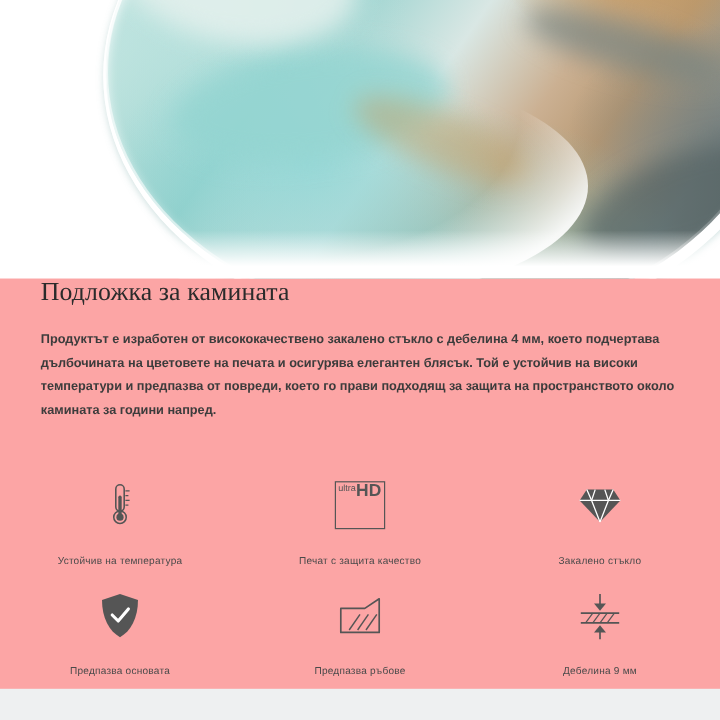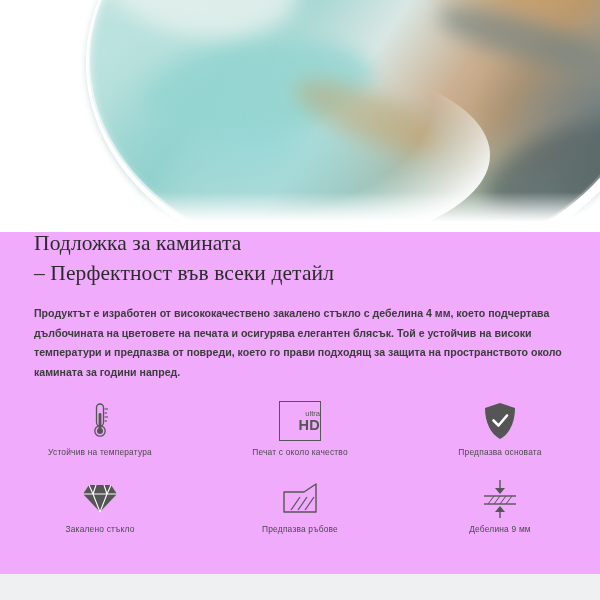--- a/index.html
+++ b/index.html
@@ -10,21 +10,21 @@
     width: 600px;
     height: 600px;
     background: #ffffff;
     font-family: "Liberation Sans", sans-serif;
     overflow: hidden;
   }
   .page {
     position: relative;
     width: 600px;
     height: 600px;
-    background: #f0abfc;
+    background: #fca5a5;
     overflow: hidden;
   }
 
   
   .hero {
     position: absolute;
     left: 0;
     top: 0;
     width: 600px;
     height: 232px;
@@ -137,21 +137,21 @@
     align-items: center;
     justify-content: flex-start;
   }
   .feature .glyph {
     height: 46px;
     display: flex;
     align-items: center;
     justify-content: center;
   }
   .feature .caption {
-    margin-top: 3px;
+    margin-top: 18px;
     font-size: 8.4px;
     color: #4a4a4a;
     text-align: center;
     letter-spacing: 0.2px;
   }
   svg { display: block; }
 
   
   .footer-bar {
     position: absolute;
@@ -177,21 +177,20 @@
       <span class="swirl s7"></span>
     </div>
     <div class="hero-edge"></div>
     <div class="hero-glow"></div>
     <div class="hero-fade-bottom"></div>
   </div>
 
   <div class="content">
     <h1 class="title">
       <span>Подложка за камината</span>
-      <span class="line2">– Перфектност във всеки детайл</span>
     </h1>
     <p class="body-copy">Продуктът е изработен от висококачествено закалено стъкло с дебелина 4 мм, което подчертава дълбочината на цветовете на печата и осигурява елегантен блясък. Той е устойчив на високи температури и предпазва от повреди, което го прави подходящ за защита на пространството около камината за години напред.</p>
   </div>
 
   <div class="features">
 
     <div class="feature">
       <div class="glyph">
         <svg width="22" height="40" viewBox="0 0 22 40">
           <rect x="7.5" y="3" width="7" height="22" rx="3.5" fill="none" stroke="#555" stroke-width="1.3"></rect>
@@ -202,50 +201,50 @@
           <line x1="15.5" y1="12" x2="18" y2="12" stroke="#555" stroke-width="1.1"></line>
           <line x1="15.5" y1="16" x2="19" y2="16" stroke="#555" stroke-width="1.1"></line>
           <line x1="15.5" y1="20" x2="18" y2="20" stroke="#555" stroke-width="1.1"></line>
         </svg>
       </div>
       <div class="caption">Устойчив на температура</div>
     </div>
 
     <div class="feature">
       <div class="glyph">
-        <div style="position:relative;width:40px;height:38px;border:1.3px solid #555;display:flex;flex-direction:column;align-items:flex-end;justify-content:center;">
+        <div style="position:relative;width:40px;height:38px;border:1.3px solid #555;display:flex;flex-direction:row;align-items:flex-start;justify-content:center;">
           <div style="font-size:7.6px;color:#555;line-height:9px;">ultra</div>
           <div style="font-size:14.5px;font-weight:bold;color:#555;line-height:15px;letter-spacing:0.3px;">HD</div>
         </div>
       </div>
-      <div class="caption">Печат с около качество</div>
-    </div>
-
-    <div class="feature">
-      <div class="glyph">
-        <svg width="36" height="40" viewBox="0 0 36 40">
-          <path d="M18 2 L33 7 C33 22 27 33 18 38 C9 33 3 22 3 7 Z" fill="#555"></path>
-          <path d="M11.5 19.5 L16.5 24.5 L25 14.5" fill="none" stroke="#ffffff" stroke-width="2.6" stroke-linecap="round" stroke-linejoin="round"></path>
-        </svg>
-      </div>
-      <div class="caption">Предпазва основата</div>
+      <div class="caption">Печат с защита качество</div>
     </div>
 
     <div class="feature">
       <div class="glyph">
         <svg width="38" height="34" viewBox="0 0 38 34">
           <path d="M8 4 L30 4 L36 13 L19 31 L2 13 Z" fill="#555"></path>
           <path d="M8 4 L12 13 L19 31" fill="none" stroke="#ffffff" stroke-width="1.1"></path>
           <path d="M30 4 L26 13 L19 31" fill="none" stroke="#ffffff" stroke-width="1.1"></path>
           <path d="M2 13 L36 13" fill="none" stroke="#ffffff" stroke-width="1.1"></path>
           <path d="M12 13 L15 4" fill="none" stroke="#ffffff" stroke-width="1.1"></path>
           <path d="M26 13 L23 4" fill="none" stroke="#ffffff" stroke-width="1.1"></path>
         </svg>
       </div>
       <div class="caption">Закалено стъкло</div>
+    </div>
+
+    <div class="feature">
+      <div class="glyph">
+        <svg width="36" height="40" viewBox="0 0 36 40">
+          <path d="M18 2 L33 7 C33 22 27 33 18 38 C9 33 3 22 3 7 Z" fill="#555"></path>
+          <path d="M11.5 19.5 L16.5 24.5 L25 14.5" fill="none" stroke="#ffffff" stroke-width="2.6" stroke-linecap="round" stroke-linejoin="round"></path>
+        </svg>
+      </div>
+      <div class="caption">Предпазва основата</div>
     </div>
 
     <div class="feature">
       <div class="glyph">
         <svg width="40" height="36" viewBox="0 0 40 36">
           <path d="M4 32 L4 12 L24 12 L36 4 L36 32 Z" fill="none" stroke="#555" stroke-width="1.4" stroke-linejoin="round"></path>
           <line x1="11" y1="30" x2="20" y2="17" stroke="#555" stroke-width="1.2"></line>
           <line x1="18" y1="30" x2="27" y2="17" stroke="#555" stroke-width="1.2"></line>
           <line x1="25" y1="30" x2="34" y2="17" stroke="#555" stroke-width="1.2"></line>
         </svg>

